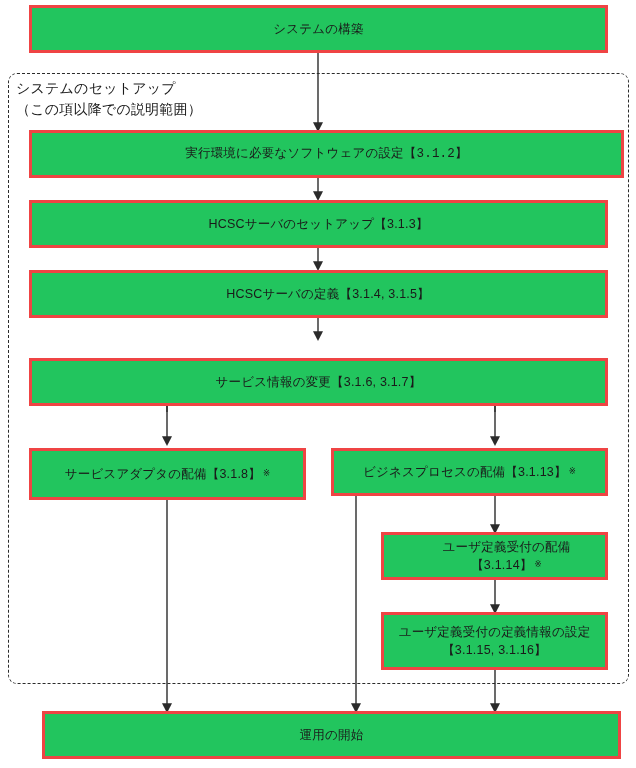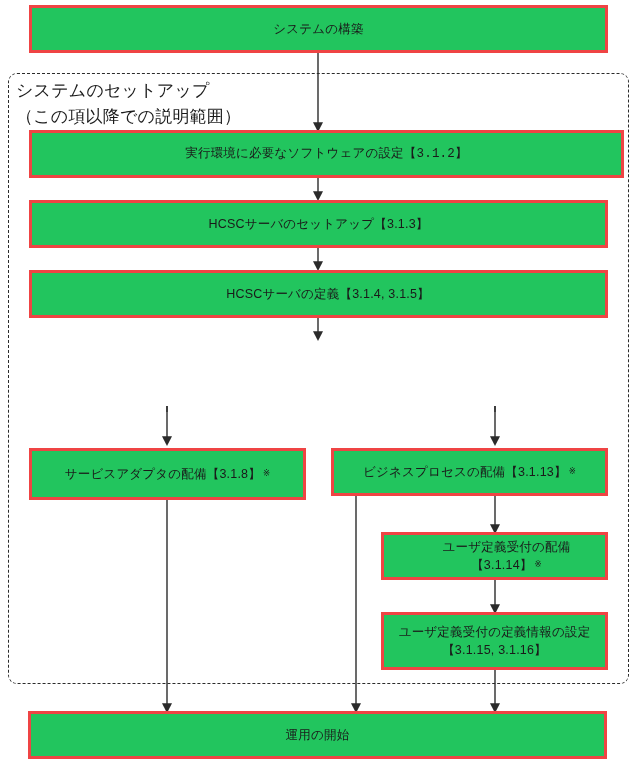--- a/index.html
+++ b/index.html
@@ -49,21 +49,21 @@
     position: absolute;
     box-sizing: border-box;
     border: 1.6px dashed #2b2b2b;
     border-radius: 9px;
     background: transparent;
     z-index: 1;
   }
   .group-title {
     position: absolute;
     z-index: 3;
-    font-size: 17px;
+    font-size: 14px;
     line-height: 1.5;
     color: #1a1a1a;
     white-space: pre-line;
     letter-spacing: 0.2px;
   }
   .note-mark {
     font-size: 8.5px;
     vertical-align: 2px;
     margin-left: 2px;
   }
@@ -113,35 +113,38 @@
   </div>
 
   <div class="node" style="left:29px; top:200px; width:579px; height:48px;">
     <span class="node-label">HCSCサーバのセットアップ【3.1.3】</span>
   </div>
 
   <div class="node" style="left:29px; top:270px; width:579px; height:48px;padding-left:19px;">
     <span class="node-label">HCSCサーバの定義【3.1.4, 3.1.5】</span>
   </div>
 
+  <div class="node" style="left:29px; top:358px; width:579px; height:48px;">
+    <span class="node-label">サービス情報の変更【3.1.6, 3.1.7】</span>
+  </div>
 
   <div class="node" style="left:29px; top:448px; width:277px; height:52px;">
     <span class="node-label"><span>サービスアダプタの配備【3.1.8】</span><span class="note-mark">※</span></span>
   </div>
 
   <div class="node" style="left:331px; top:448px; width:277px; height:48px;">
     <span class="node-label"><span>ビジネスプロセスの配備【3.1.13】</span><span class="note-mark">※</span></span>
   </div>
 
   <div class="node" style="left:381px; top:532px; width:227px; height:48px;padding-left:24px;">
     <span class="node-label"><span>ユーザ定義受付の配備【3.1.14】</span><span class="note-mark">※</span></span>
   </div>
 
   <div class="node" style="left:381px; top:612px; width:227px; height:58px;align-items:center;">
     <span class="node-label">ユーザ定義受付の定義情報の設定
 【3.1.15, 3.1.16】</span>
   </div>
 
-  <div class="node" style="left:28px; top:711px; width:579px; height:48px;justify-content:center;">
+  <div class="node" style="left:42px; top:711px; width:579px; height:48px;justify-content:center;">
     <span class="node-label">運用の開始</span>
   </div>
 
 </div>
 
 </body></html>

